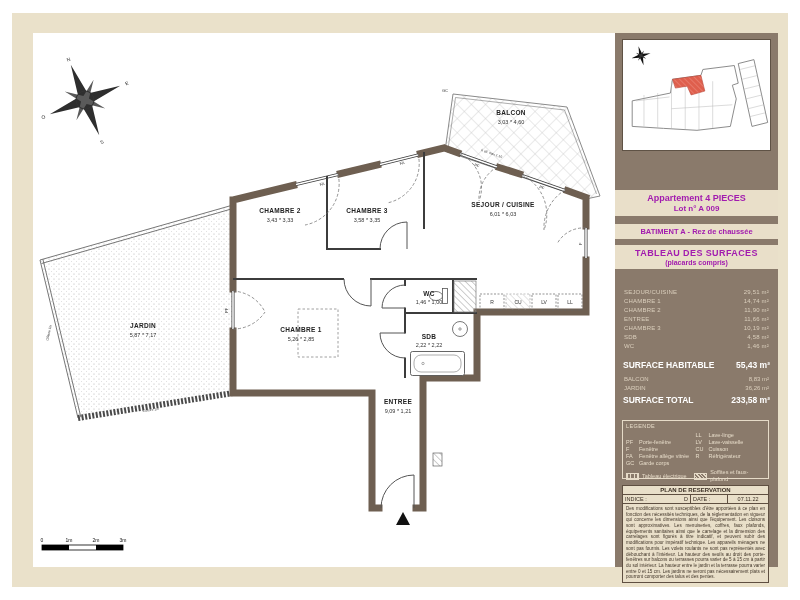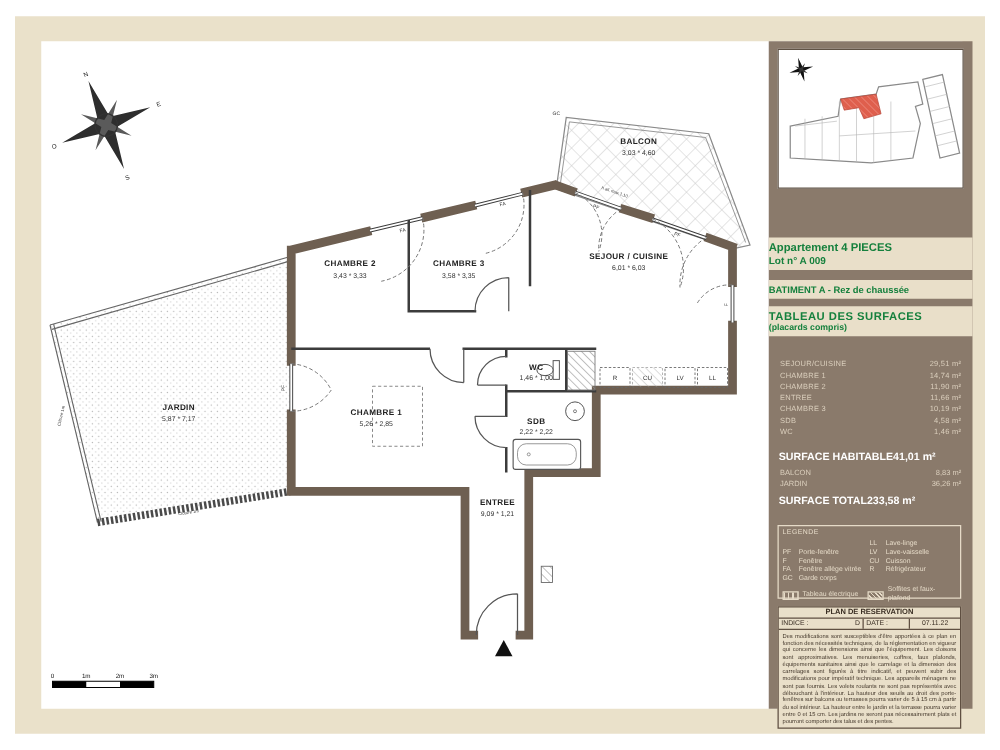--- a/index.html
+++ b/index.html
@@ -4,32 +4,32 @@
 <style>
   html,body{margin:0;padding:0;}
   body{width:800px;height:600px;position:relative;background:#fff;overflow:hidden;
        font-family:"Liberation Sans",sans-serif;}
   .frame{position:absolute;left:12px;top:13px;width:776px;height:574px;background:#eae1ca;}
   .inner{position:absolute;left:33px;top:33px;width:737px;height:534px;background:#fff;}
   #plan-svg{position:absolute;left:33px;top:33px;width:575px;height:534px;}
   
   .panel{position:absolute;left:615px;top:33px;width:163px;height:534px;background:#8a7a6b;}
   .keyplan{position:absolute;left:7px;top:6px;width:147px;height:110px;background:#fff;border:1px solid #5f5245;}
-  .band{position:absolute;left:0;width:163px;background:#e9dfc9;color:#15803d;text-align:left;}
+  .band{position:absolute;left:0;width:163px;background:#e9dfc9;color:#a21caf;text-align:center;}
   .band.lot{top:157px;padding:3px 0;}
   .band.lot .l1{font-size:9px;font-weight:bold;}
   .band.lot .l2{font-size:8px;font-weight:bold;margin-top:1px;}
   .band.bat{top:191px;padding:3px 0;font-size:7.5px;font-weight:bold;}
   .band.tab{top:212px;padding:3px 0;}
   .band.tab .t1{font-size:9px;font-weight:bold;letter-spacing:.4px;}
   .band.tab .t2{font-size:7px;font-weight:bold;margin-top:1px;}
   .surf{position:absolute;left:0;top:255px;width:163px;}
   .srow{display:flex;justify-content:space-between;padding:0 9px;font-size:6px;
         line-height:9px;color:#dbcfbd;letter-spacing:.2px;}
-  .bigrow{position:absolute;left:0;width:163px;display:flex;
+  .bigrow{position:absolute;left:0;width:163px;display:flex;justify-content:space-between;
           padding:0 8px;box-sizing:border-box;color:#fff;font-weight:bold;font-size:8.5px;}
   .hab{top:327px;} .tot{top:362px;}
   .exrow{position:absolute;left:0;width:163px;display:flex;justify-content:space-between;
          padding:0 9px;box-sizing:border-box;color:#dbcfbd;font-size:6px;}
   .ex1{top:343px;} .ex2{top:352px;}
   .legend{position:absolute;left:7px;top:387px;width:147px;height:59px;border:1px solid #e6dbc8;
           color:#e6dbc8;font-size:5.5px;box-sizing:border-box;padding:2px 3px;}
   .lg-title{font-size:5.5px;letter-spacing:.4px;margin-bottom:3px;}
   .lg-cols{display:flex;}
   .lg-col{width:50%;}
@@ -281,21 +281,21 @@
         <span>4,58 m²</span>
       </div>
     <div class="srow">
         <span>WC</span>
         <span>1,46 m²</span>
       </div>
   </div>
 
   <div class="bigrow hab">
     <span>SURFACE HABITABLE</span>
-      <span>41,01 m²</span>
+      <span>55,43 m²</span>
   </div>
   <div class="exrow ex1">
     <span>BALCON</span>
       <span>8,83 m²</span>
   </div>
   <div class="exrow ex2">
     <span>JARDIN</span>
       <span>36,26 m²</span>
   </div>
   <div class="bigrow tot">

